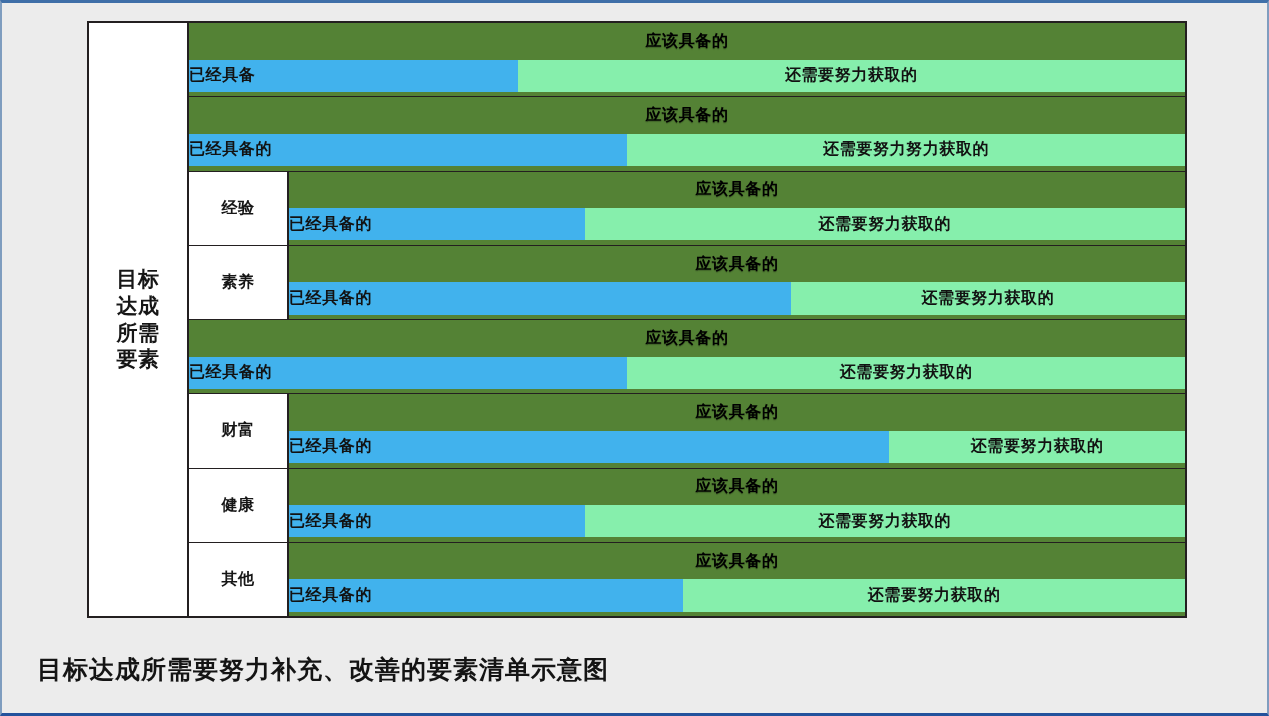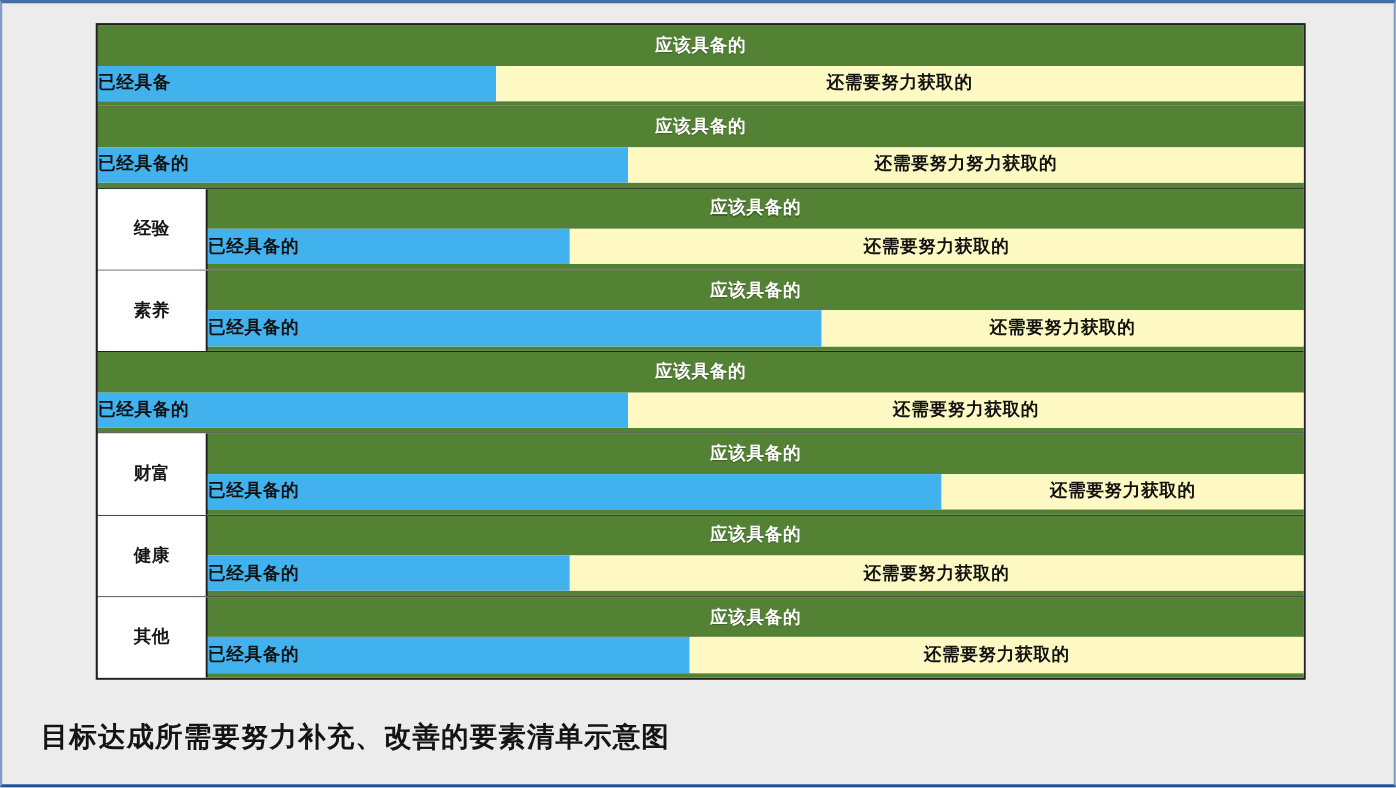--- a/index.html
+++ b/index.html
@@ -109,21 +109,21 @@
     top: 0;
     width: 100%;
     height: 50%;
     background: #548235;
     display: flex;
     align-items: center;
     justify-content: center;
     box-sizing: border-box;
   }
   .bar-target-label {
-    color: #ffffff;
+    color: #000000;
     font-size: 16px;
     font-weight: bold;
     letter-spacing: 0.6px;
     text-shadow: 0 1px 1px rgba(0,0,0,0.28);
   }
   .bar-progress-track {
     position: absolute;
     left: 0;
     top: 50%;
     width: 100%;
@@ -136,21 +136,21 @@
   .bar-have {
     background: #41b2ed;
     display: flex;
     align-items: center;
     justify-content: flex-start;
     box-sizing: border-box;
     min-width: 0;
   }
   .bar-need {
     flex: 1 1 auto;
-    background: #fef9c3;
+    background: #86efac;
     display: flex;
     align-items: center;
     justify-content: center;
     box-sizing: border-box;
     min-width: 0;
   }
   .bar-have-label,
   .bar-need-label {
     color: #121212;
     font-size: 16px;
@@ -175,20 +175,26 @@
     letter-spacing: 1px;
   }
 </style>
 </head>
 <body>
 
 <div id="slide">
 
   <div id="chart-table">
 
+    <div id="row-header-cell">
+      <div id="row-header-label">目标
+达成
+所需
+要素</div>
+    </div>
 
     <div id="rows-area">
         <div class="element-row">
           <div class="row-bars">
             <div class="bar-target">
               <span class="bar-target-label">应该具备的</span>
             </div>
             <div class="bar-progress-track">
               <div class="bar-have" style="width: 33%;">
                 <span class="bar-have-label">已经具备</span>

